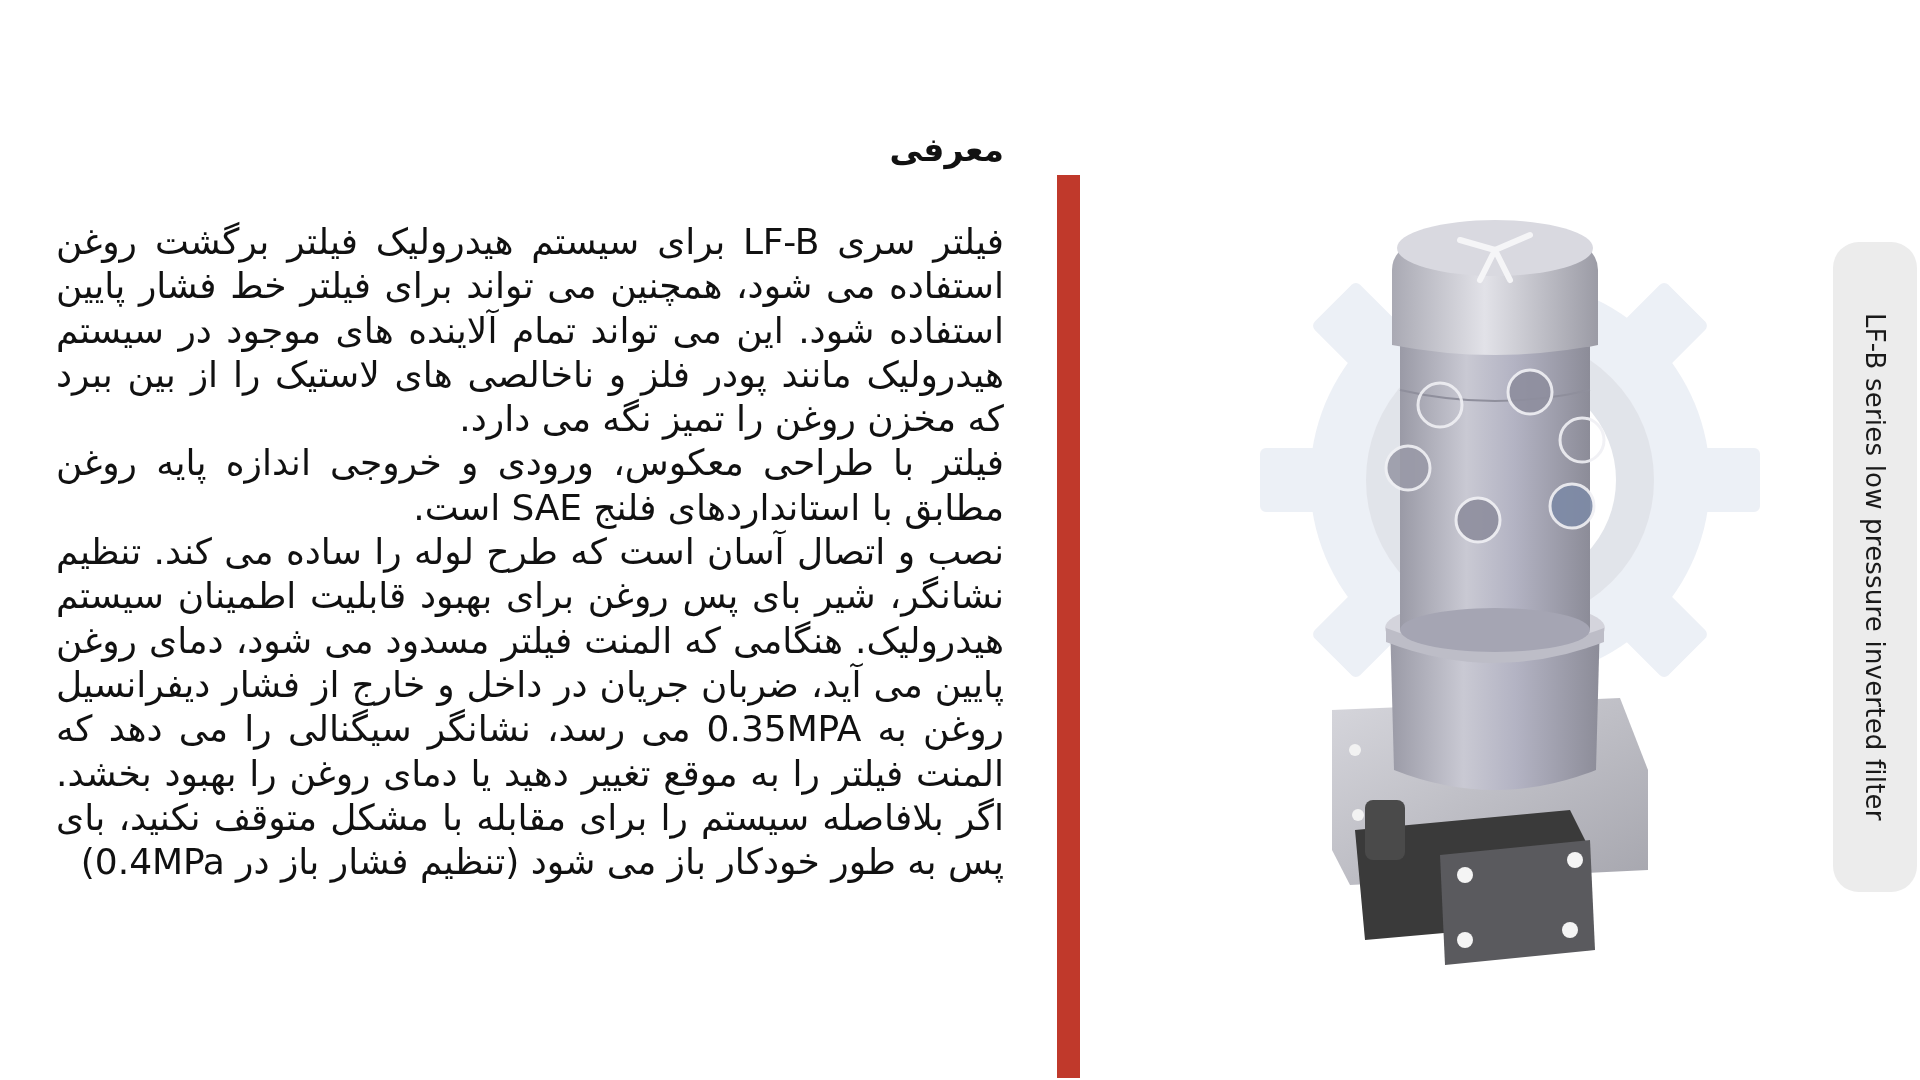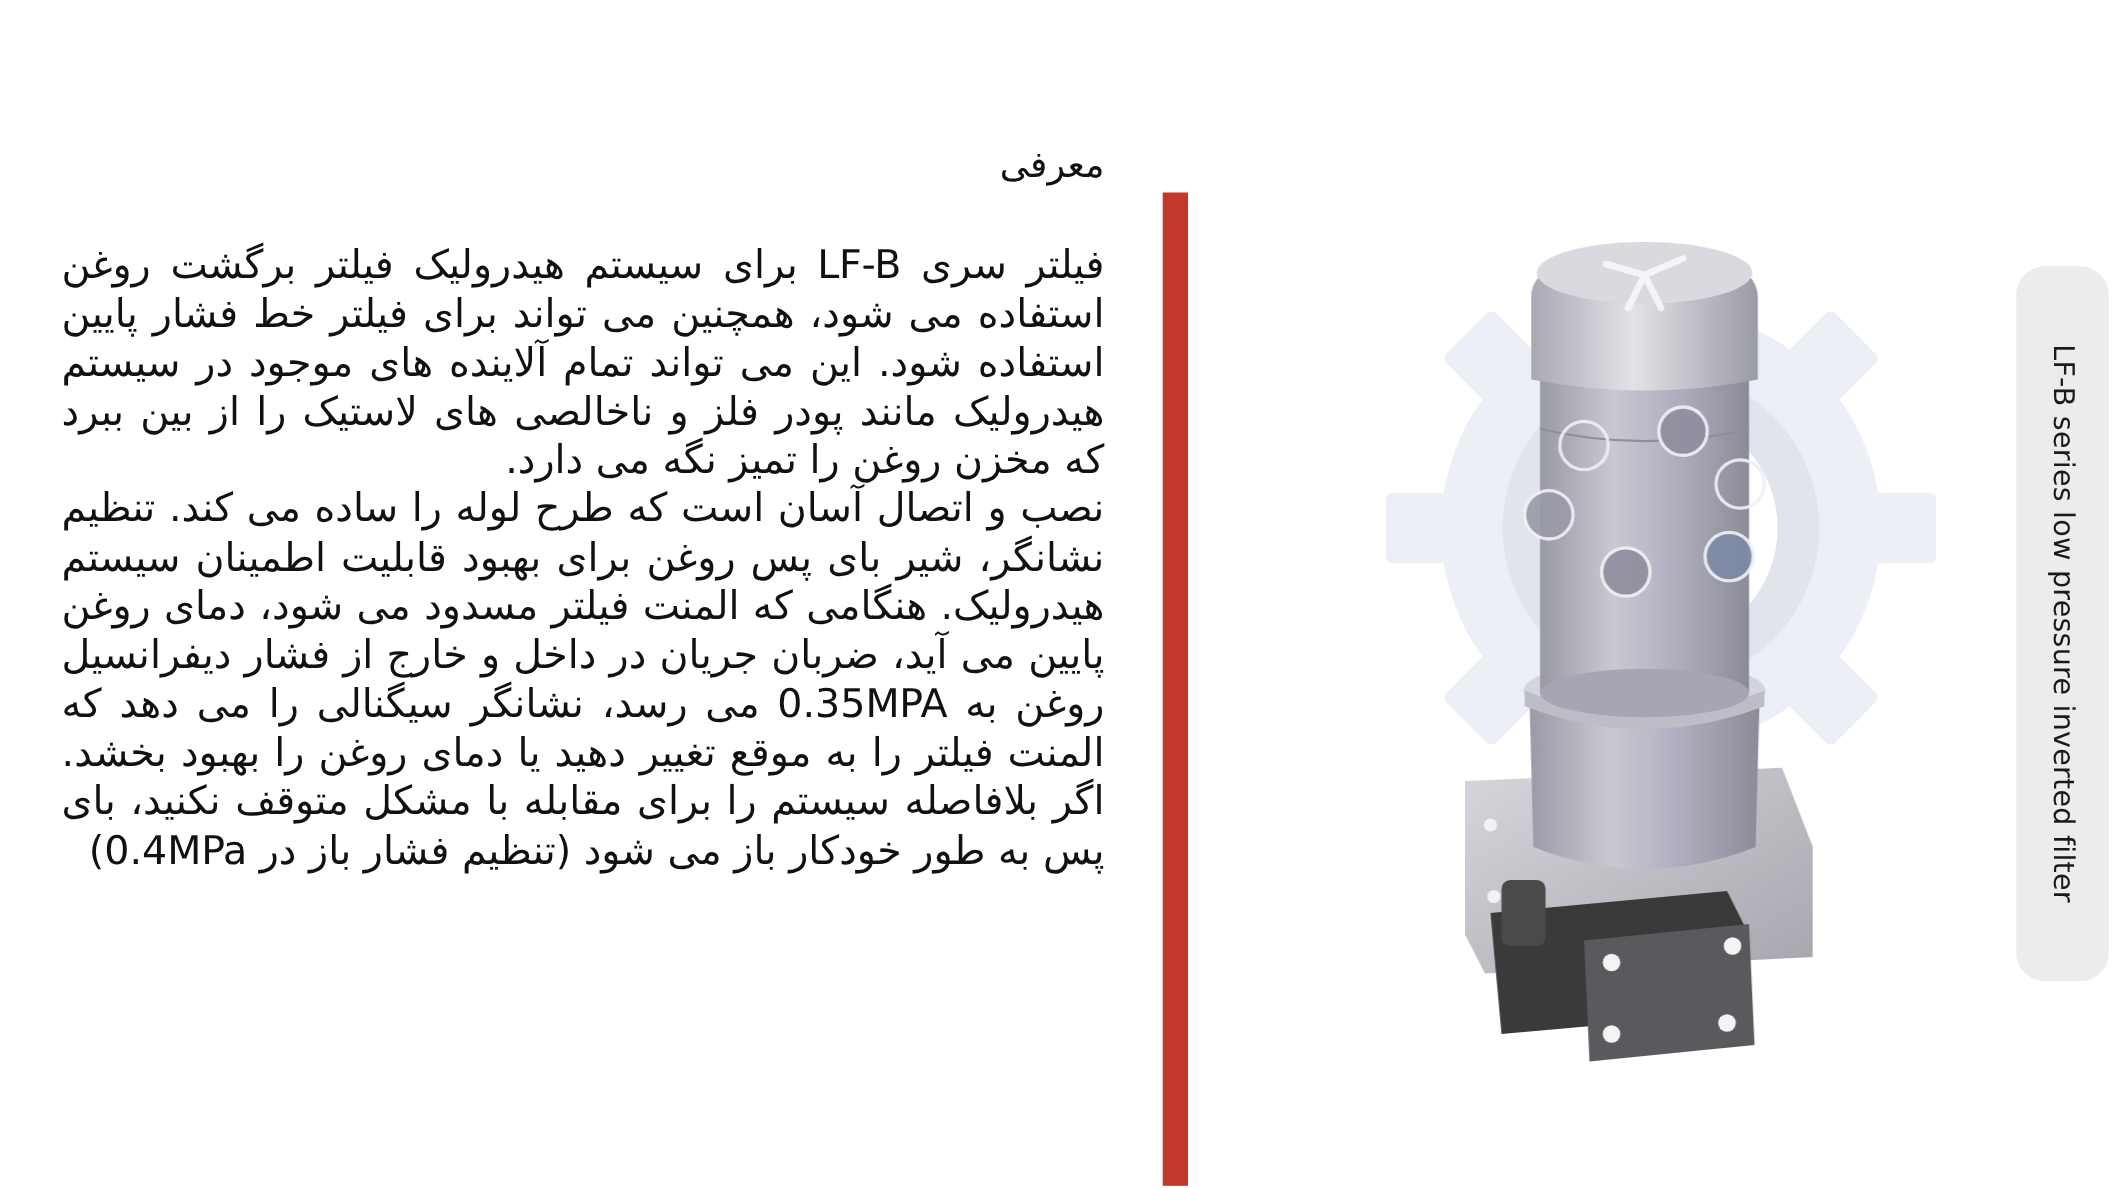--- a/index.html
+++ b/index.html
@@ -13,21 +13,21 @@
     body {
       position: relative;
       font-family: "DejaVu Sans", sans-serif;
       color: #111111;
     }
     .title {
       position: absolute;
       top: 128px;
       right: 916px;
       font-size: 33px;
-      font-weight: normal;
+      font-weight: bold;
       direction: rtl;
       text-align: right;
       line-height: 44px;
       margin: 0;
     }
     .body-text {
       position: absolute;
       top: 220px;
       left: 56px;
       width: 948px;
@@ -78,20 +78,21 @@
       letter-spacing: 0.2px;
     }
   </style>
 </head>
 <body>
 
 <h1 class="title">معرفی</h1>
 
 <div class="body-text">
   <p>فیلتر سری LF-B برای سیستم هیدرولیک فیلتر برگشت روغن استفاده می شود، همچنین می تواند برای فیلتر خط فشار پایین استفاده شود. این می تواند تمام آلاینده های موجود در سیستم هیدرولیک مانند پودر فلز و ناخالصی های لاستیک را از بین ببرد که مخزن روغن را تمیز نگه می دارد.</p>
+  <p>فیلتر با طراحی معکوس، ورودی و خروجی اندازه پایه روغن مطابق با استانداردهای فلنج SAE است.</p>
   <p>نصب و اتصال آسان است که طرح لوله را ساده می کند. تنظیم نشانگر، شیر بای پس روغن برای بهبود قابلیت اطمینان سیستم هیدرولیک. هنگامی که المنت فیلتر مسدود می شود، دمای روغن پایین می آید، ضربان جریان در داخل و خارج از فشار دیفرانسیل روغن به 0.35MPA می رسد، نشانگر سیگنالی را می دهد که المنت فیلتر را به موقع تغییر دهید یا دمای روغن را بهبود بخشد. اگر بلافاصله سیستم را برای مقابله با مشکل متوقف نکنید، بای پس به طور خودکار باز می شود (تنظیم فشار باز در 0.4MPa)</p>
 </div>
 
 <div class="accent-bar" style="background:#c0392b;"></div>
 
 <svg class="product-figure" viewBox="0 0 720 900" xmlns="http://www.w3.org/2000/svg">
   <defs>
     <linearGradient id="cyl" x1="0" x2="1" y1="0" y2="0">
       <stop offset="0" stop-color="#9a9aa6"></stop>
       <stop offset="0.35" stop-color="#c9c9d3"></stop>

